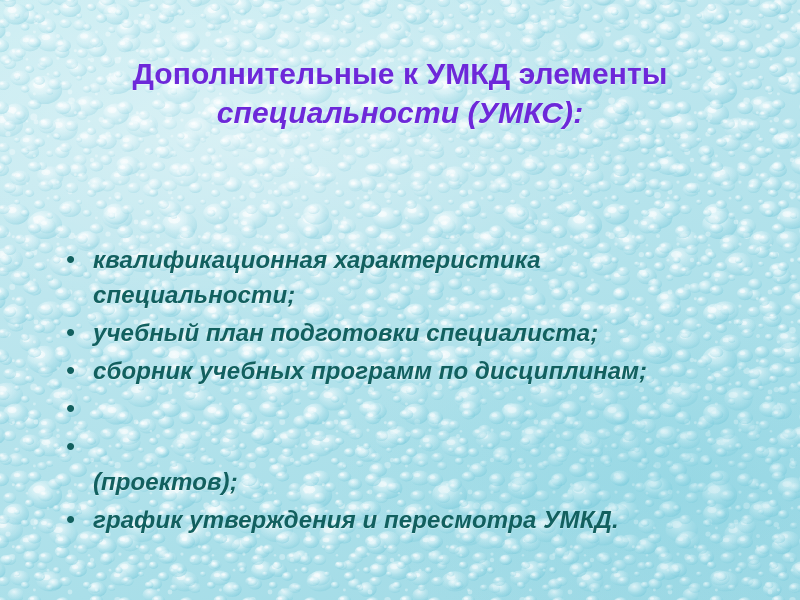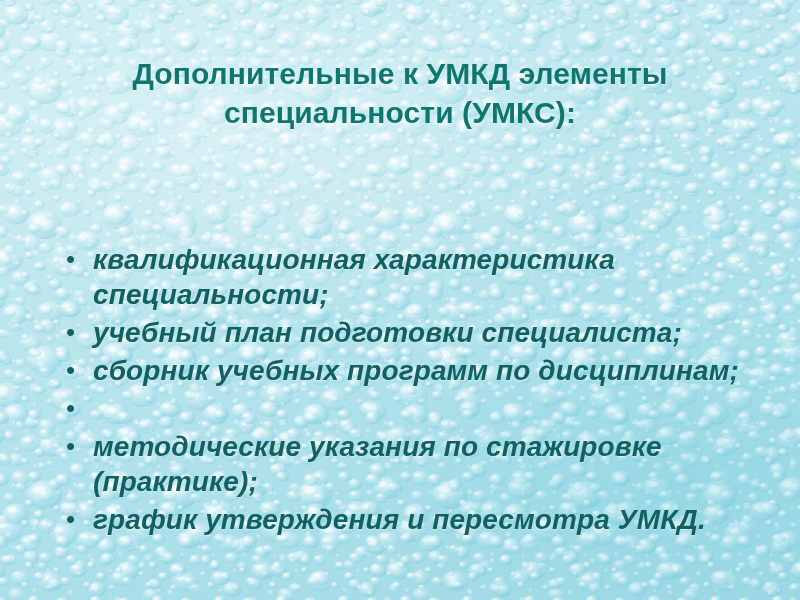--- a/index.html
+++ b/index.html
@@ -49,30 +49,31 @@
 
   .title-block {
     position: absolute;
     left: 52px;
     top: 54px;
     width: 696px;
     text-align: center;
   }
 
   .title-line {
-    color: #0f766e;
+    color: #6d28d9;
     font-size: 30px;
     font-weight: bold;
     line-height: 39px;
     letter-spacing: 0.1px;
     white-space: nowrap;
     text-shadow: 0 1px 0 rgba(255,255,255,0.35);
   }
 
   .title-line.italic {
+    font-style: italic;
   }
 
   .bullet-list {
     position: absolute;
     left: 60px;
     top: 242px;
     width: 700px;
   }
 
   .bullet-item {
@@ -88,21 +89,21 @@
     font-size: 26px;
     line-height: 35px;
     text-align: left;
     padding-left: 6px;
     box-sizing: border-box;
   }
 
   .bullet-text {
     flex: 1 1 auto;
     color: #12605f;
-    font-size: 28px;
+    font-size: 24px;
     font-weight: bold;
     font-style: italic;
     line-height: 35px;
     letter-spacing: 0.1px;
     text-shadow: 0 1px 0 rgba(255,255,255,0.30);
   }
 </style>
 </head>
 <body>
 
@@ -205,23 +206,22 @@
       <div class="bullet-item">
         <span class="bullet-marker">•</span>
         <span class="bullet-text">
           <br>
         </span>
       </div>
 
       <div class="bullet-item">
         <span class="bullet-marker">•</span>
         <span class="bullet-text">
-          <span>методические указания по стажировке</span>
           <br>
-          <span>(практике);</span>
+          <span>(проектов);</span>
         </span>
       </div>
 
       <div class="bullet-item">
         <span class="bullet-marker">•</span>
         <span class="bullet-text">
           <span>график утверждения и пересмотра УМКД.</span>
         </span>
       </div>
 

